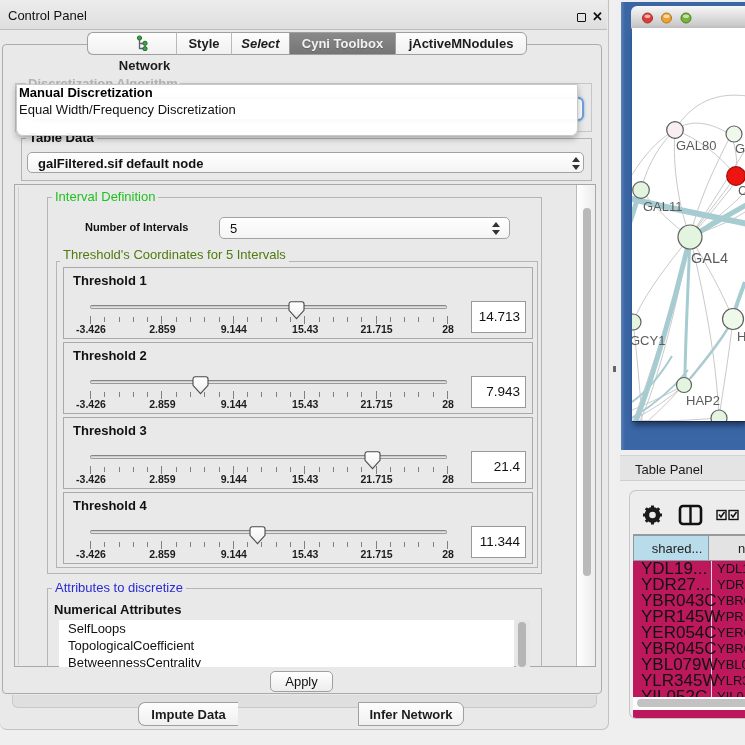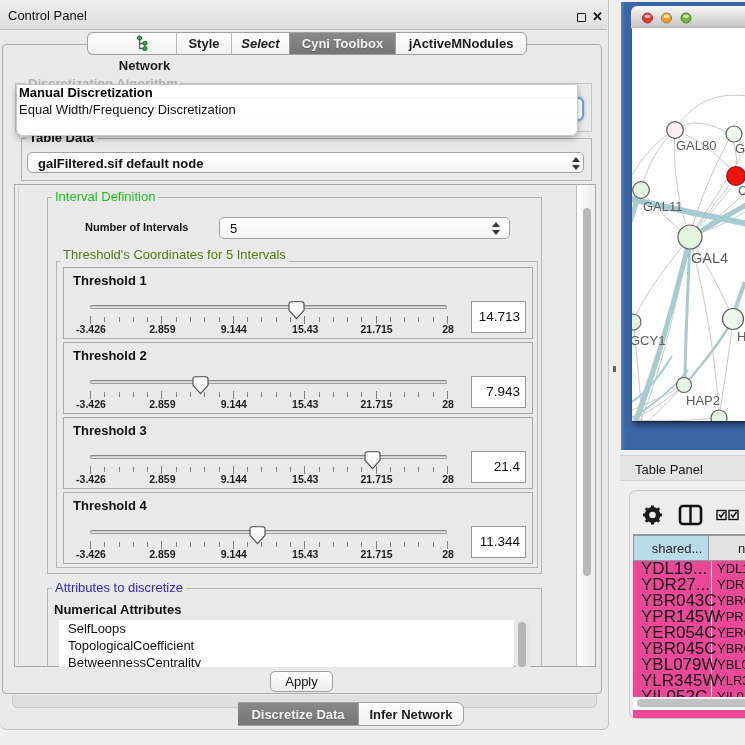--- a/index.html
+++ b/index.html
@@ -289,21 +289,21 @@
   <div class="abs" style="left:59px;top:620px;width:455px;height:47px;background:#fff;overflow:hidden;">
     <div style="font-size:13px;line-height:17px;padding:0 0 0 9px;">SelfLoops<br>TopologicalCoefficient<br>BetweennessCentrality</div>
   </div>
   <div class="abs" style="left:516px;top:620px;width:14px;height:47px;background:#e6e6e6;"></div>
   <div class="abs" style="left:518px;top:622px;width:8px;height:45px;background:#b5b5b5;border-radius:4px;"></div>
 
   <div class="abs" style="left:270px;top:671px;width:63px;height:21px;background:linear-gradient(#ffffff,#ededed);border:1px solid #a0a0a0;border-radius:5px;font-size:13px;text-align:center;line-height:19px;">Apply</div>
 
   <div class="abs" style="left:12px;top:695px;width:585px;height:13px;background:#dfdfdf;border:1px solid #c9c9c9;border-top:none;border-radius:0 0 6px 6px;"></div>
 
-  <div class="tab sel" style="left:238px;width:120px;top:702px;height:24px;line-height:23px;">Discretize Data</div>
+  <div class="tab" style="left:138px;width:100px;top:702px;border-left:1px solid #9f9f9f;border-radius:7px 0 0 7px;height:24px;line-height:23px;">Impute Data</div>
   <div class="tab" style="left:358px;width:106px;top:702px;border-left:1px solid #9f9f9f;border-right:1px solid #9f9f9f;border-radius:0 7px 7px 0;height:24px;line-height:23px;">Infer Network</div>
 
   <div class="abs" style="left:16px;top:84px;width:562px;height:52px;background:rgba(255,255,255,0.96);border:1px solid #c9c9c9;border-radius:0 0 7px 7px;box-shadow:0 3px 6px rgba(0,0,0,0.28);z-index:50;">
     <div style="font-size:13px;font-weight:bold;color:#000;line-height:16px;padding-left:2px;">Manual Discretization</div>
     <div style="font-size:13px;color:#111;line-height:17px;padding-left:2px;">Equal Width/Frequency Discretization</div>
   </div>
 </div>
 
 <div class="abs" style="left:613px;top:366px;width:3px;height:6px;background:#666;"></div>
 
@@ -408,21 +408,21 @@
     <rect x="50" y="15" width="21" height="18" rx="3" fill="none" stroke="#111" stroke-width="2.6"></rect>
     <line x1="60.5" y1="15" x2="60.5" y2="33" stroke="#111" stroke-width="2.4"></line>
     <g fill="none" stroke="#111" stroke-width="1.4">
       <rect x="87" y="19.5" width="9" height="9"></rect>
       <rect x="99" y="19.5" width="9" height="9"></rect>
       <path d="M89 23.5 l2 2.5 3.5 -5" stroke-width="1.5"></path>
       <path d="M101 23.5 l2 2.5 3.5 -5" stroke-width="1.5"></path>
     </g>
   </svg>
 
-  <div class="abs" style="left:3px;top:43px;width:113px;height:209px;background:#ec4899;border-top:1px solid #9a9a9a;border-bottom:1px solid #9a9a9a;overflow:hidden;">
+  <div class="abs" style="left:3px;top:43px;width:113px;height:209px;background:#be185d;border-top:1px solid #9a9a9a;border-bottom:1px solid #9a9a9a;overflow:hidden;">
     <div class="abs" style="left:0;top:0;width:76px;height:26px;background:#b9dcea;border:1px solid #8a9ba3;font-size:13px;text-align:center;text-indent:12px;line-height:25px;color:#222;">shared...</div>
     <div class="abs" style="left:76px;top:0;width:37px;height:26px;background:#e3e3e3;border:1px solid #9a9a9a;border-left:none;font-size:13px;line-height:25px;color:#222;padding-left:29px;overflow:hidden;">na</div>
     <div class="abs" style="left:78px;top:26px;width:1px;height:136px;background:#dcdcdc;"></div>
     <div class="abs" style="left:0;top:26px;width:113px;height:136px;overflow:hidden;">
       <div class="abs" style="left:8px;top:0;font-size:17px;line-height:16px;color:#111;">YDL19...<br>YDR27...<br>YBR043C<br>YPR145W<br>YER054C<br>YBR045C<br>YBL079W<br>YLR345W<br>YIL052C</div>
       <div class="abs" style="left:84px;top:0;font-size:13px;line-height:16px;color:#111;white-space:nowrap;">YDL1<br>YDR2<br>YBR0<br>YPR1<br>YER0<br>YBR0<br>YBL0<br>YLR3<br>YIL0</div>
     </div>
 
     <div class="abs" style="left:0;top:162px;width:113px;height:13px;background:#fdfdfd;"></div>
     <div class="abs" style="left:4px;top:164px;width:112px;height:8px;background:#c2c2c2;border-radius:4px;"></div>

